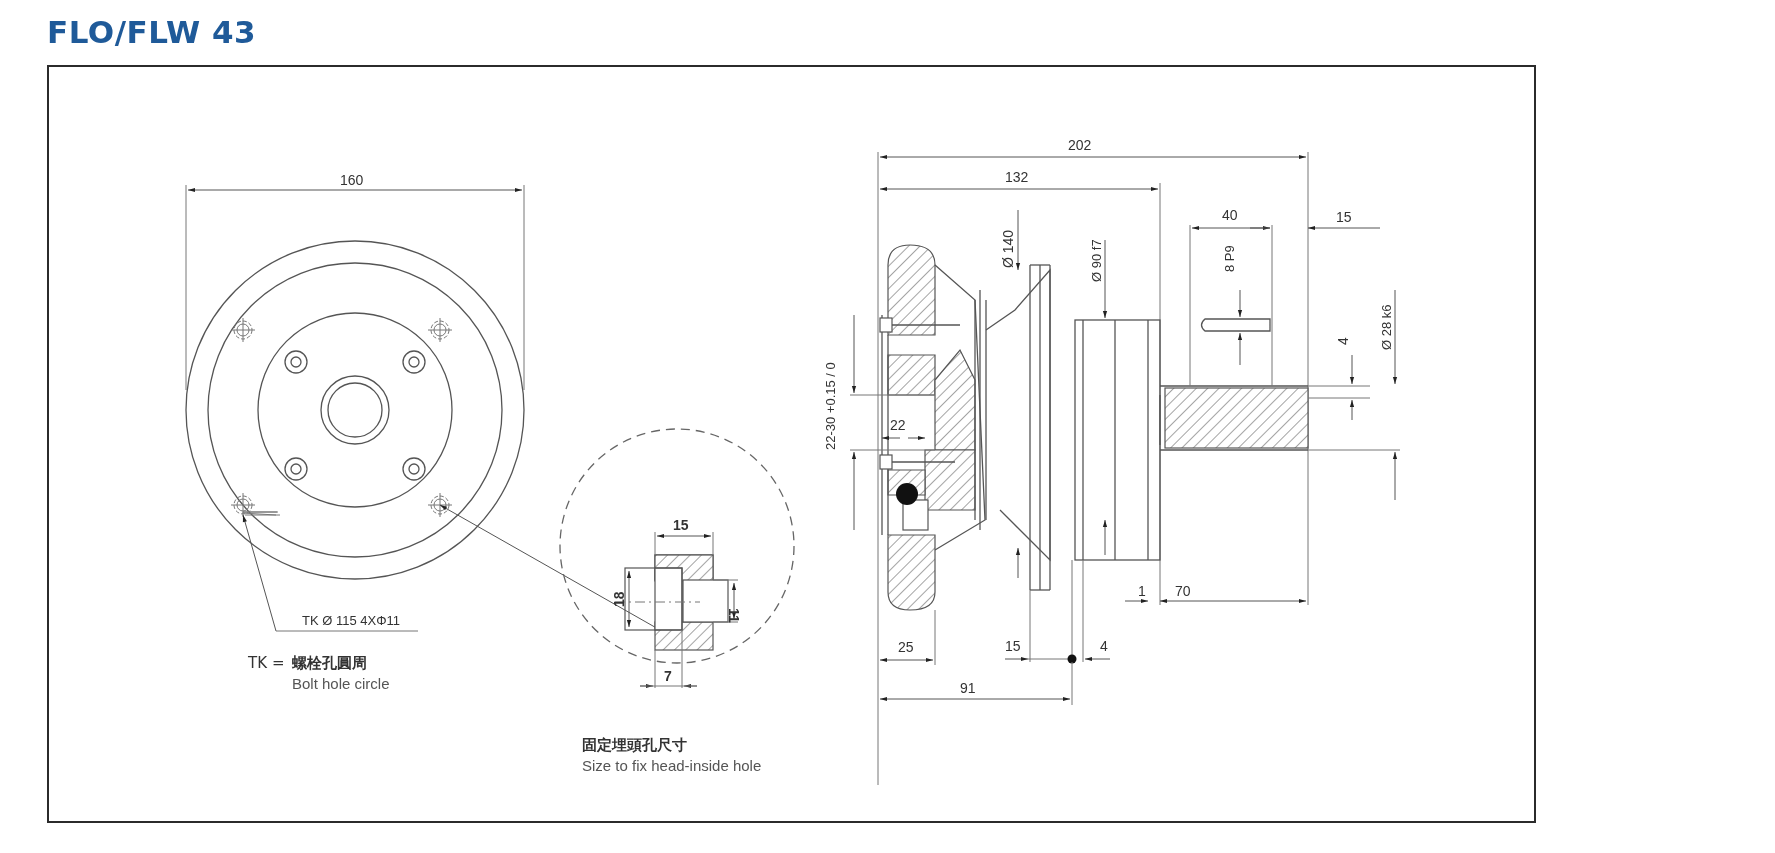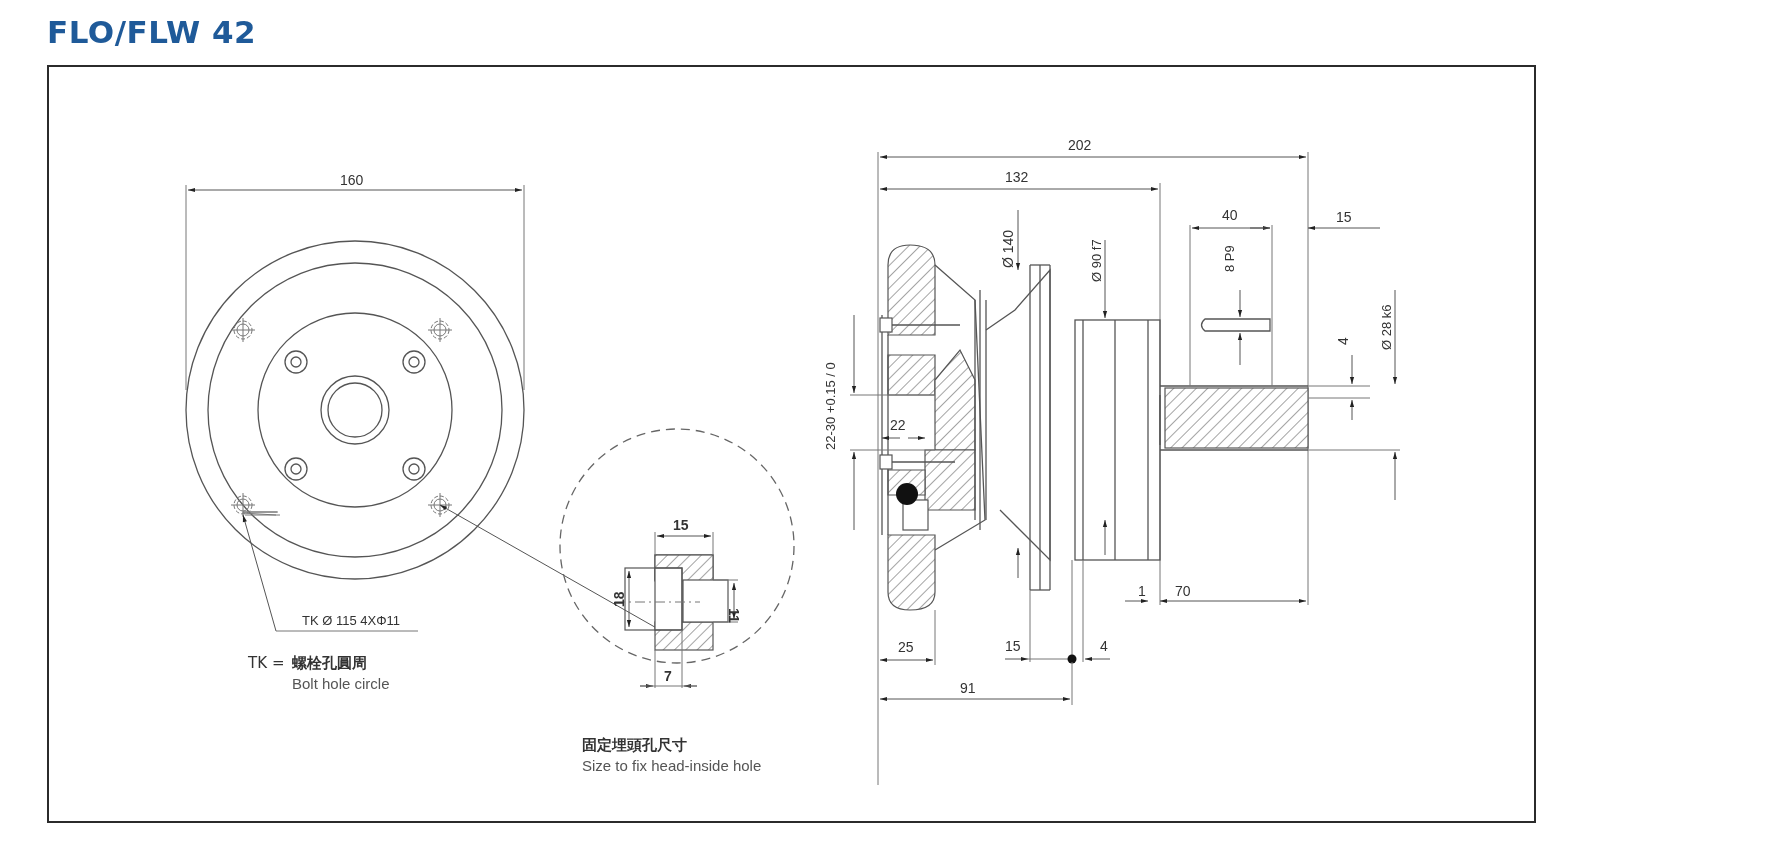--- a/index.html
+++ b/index.html
@@ -13,21 +13,21 @@
   .txt{font-family:"Liberation Sans","DejaVu Sans",sans-serif;font-size:14px;fill:#333;}
   .txtb{font-family:"Liberation Sans","DejaVu Sans",sans-serif;font-size:14px;fill:#333;font-weight:bold;}
   .cap{font-family:"DejaVu Sans","Liberation Sans",sans-serif;font-size:15px;fill:#333;}
   .cap2{font-family:"Liberation Sans","DejaVu Sans",sans-serif;font-size:15px;fill:#555;}
   .hatch{fill:url(#hatch);stroke:#555;stroke-width:1.2;}
   .white{fill:#fff;stroke:#555;stroke-width:1.2;}
 </style>
 </head>
 <body>
 
-<div class="title">FLO/FLW  42</div>
+<div class="title">FLO/FLW  43</div>
 <div class="frame"></div>
 
 <svg width="1775" height="853" viewBox="0 0 1775 853">
   <defs>
     <pattern id="hatch" patternUnits="userSpaceOnUse" width="8" height="8" patternTransform="rotate(45)">
       <rect width="8" height="8" fill="#fff"></rect>
       <line x1="0" y1="0" x2="0" y2="8" stroke="#666" stroke-width="1.2"></line>
     </pattern>
     <marker id="arr" viewBox="0 0 10 10" refX="10" refY="5" markerWidth="9" markerHeight="7" orient="auto-start-reverse">
       <path d="M0,2 L10,5 L0,8 z" fill="#222"></path>

